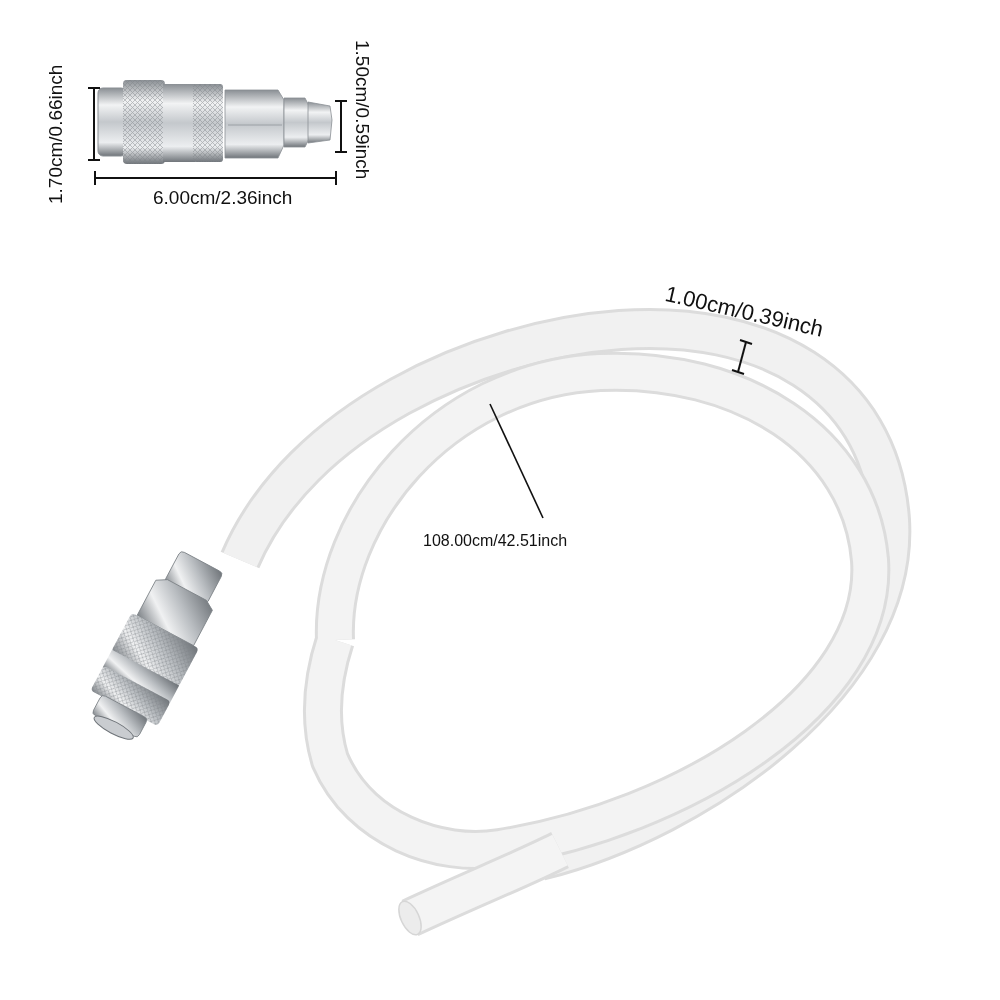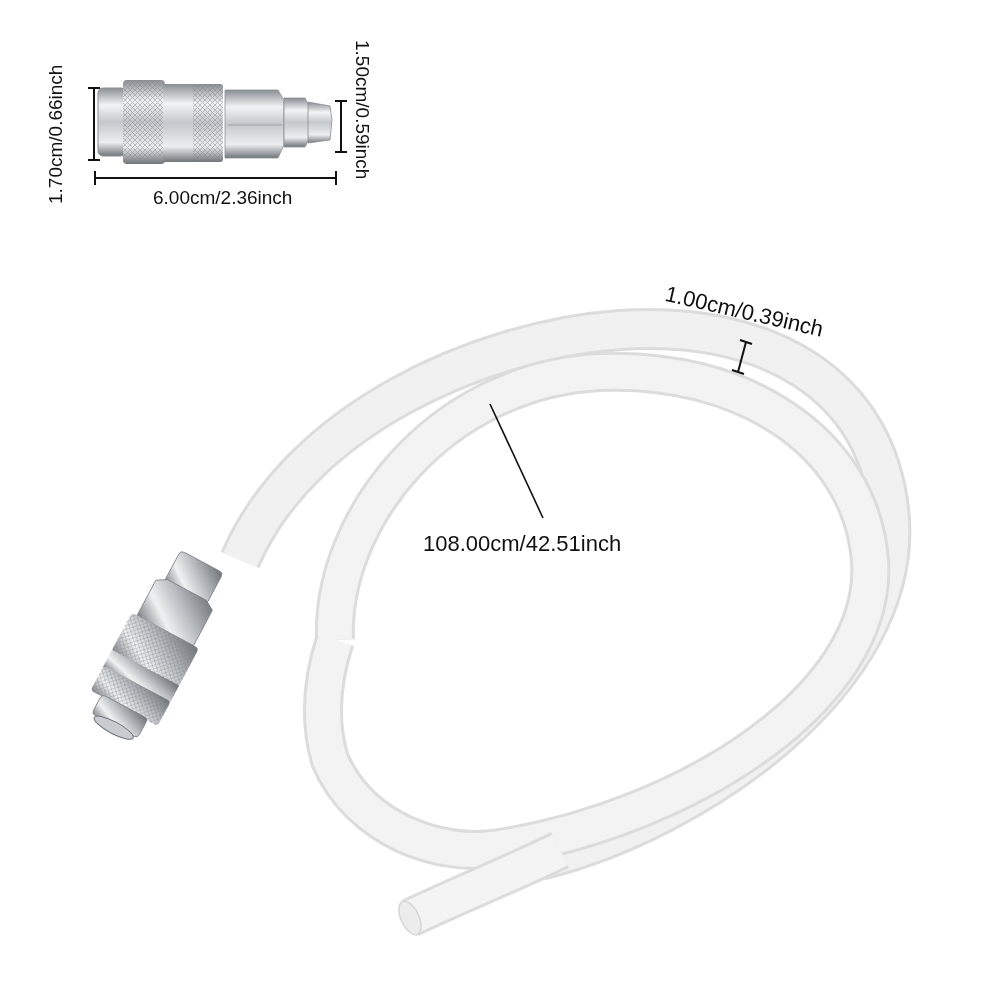--- a/index.html
+++ b/index.html
@@ -3,21 +3,21 @@
   <meta charset="utf-8">
   <style>
     html, body { margin: 0; padding: 0; background: #ffffff; }
     .canvas { position: relative; width: 1000px; height: 1000px; background: #ffffff; overflow: hidden; }
     svg { position: absolute; left: 0; top: 0; }
     .label { position: absolute; font-family: "Liberation Sans", sans-serif; color: #111111; white-space: nowrap; line-height: 1; }
     .lbl-conn-width { left: 133px; top: 188px; font-size: 19px; margin-left: 20px; }
     .lbl-conn-left { left: 68px; top: 120px; font-size: 19px; transform-origin: 0 0; transform: translate(-22px, 84px) rotate(-90deg); }
     .lbl-conn-right { left: 350px; top: 40px; font-size: 19px; transform-origin: 0 0; transform: translate(22px, 0) rotate(90deg); }
     .lbl-tube-dia { left: 668px; top: 283px; font-size: 22px; transform-origin: 0 0; transform: rotate(13deg); }
-    .lbl-tube-len { left: 423px; top: 533px; font-size: 22px; text-align: right; }
+    .lbl-tube-len { left: 423px; top: 533px; font-size: 16px; text-align: right; }
   </style>
 </head>
 <body>
 
 <div class="canvas">
 
   <svg width="1000" height="1000" viewBox="0 0 1000 1000">
     <defs>
       <linearGradient id="metalV" x1="0" y1="0" x2="0" y2="1">
         <stop offset="0" stop-color="#8a8f94"></stop>

